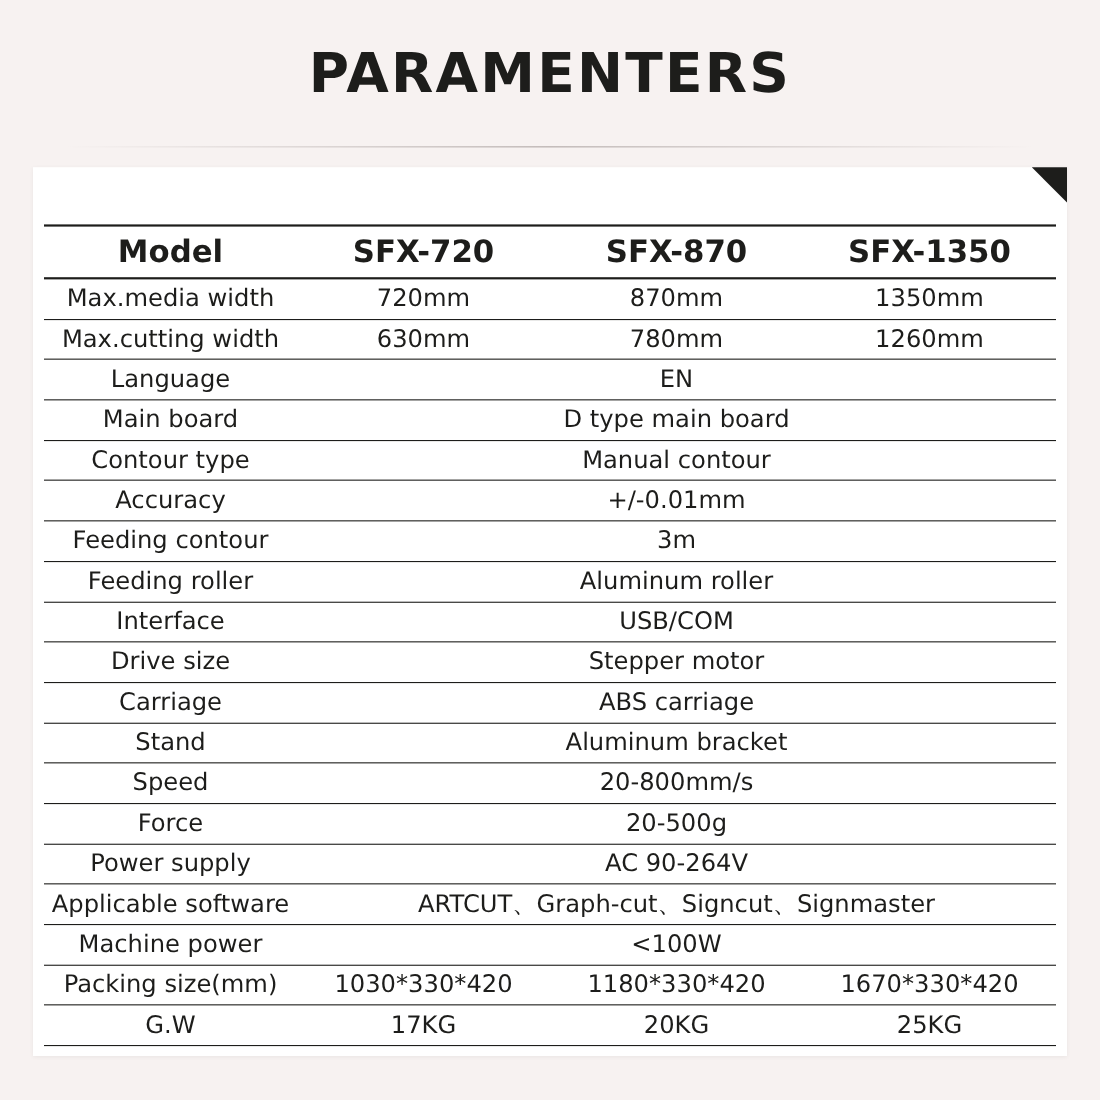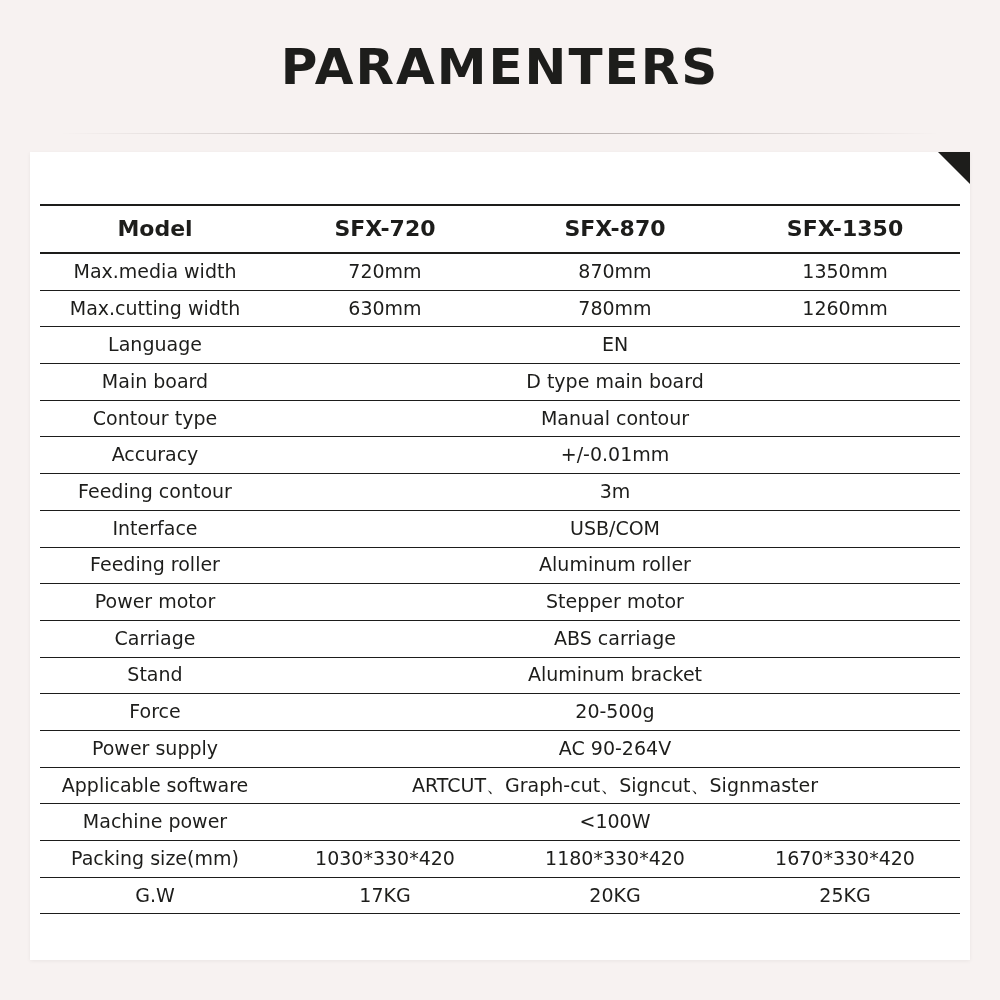--- a/index.html
+++ b/index.html
@@ -67,28 +67,28 @@
     left: 10px;
     width: 920px;
     border-collapse: collapse;
     table-layout: fixed;
   }
   table.spec td {
     border-top: 1px solid #1d1d1b;
     border-bottom: 1px solid #1d1d1b;
     padding: 0;
     height: 35.7px;
-    font-size: 19px;
+    font-size: 22px;
     color: #1d1d1b;
     text-align: center;
     vertical-align: middle;
     line-height: 1.15;
   }
   table.spec tr.header-row td {
-    font-size: 22px;
+    font-size: 28px;
     font-weight: 700;
     height: 46px;
     border-top: 2px solid #1d1d1b;
     border-bottom: 2px solid #1d1d1b;
   }
   td.label-col {
     width: 230px;
   }
   td.val {
     width: 230px;
@@ -141,38 +141,42 @@
           </tr>
           <tr>
             <td class="label-col">Accuracy</td>
             <td colspan="3">+/-0.01mm</td>
           </tr>
           <tr>
             <td class="label-col">Feeding contour</td>
             <td colspan="3">3m</td>
           </tr>
           <tr>
+            <td class="label-col">Feeding roller</td>
+            <td colspan="3">Aluminum  roller</td>
+          </tr>
+          <tr>
             <td class="label-col">Interface</td>
             <td colspan="3">USB/COM</td>
           </tr>
           <tr>
-            <td class="label-col">Feeding roller</td>
-            <td colspan="3">Aluminum  roller</td>
-          </tr>
-          <tr>
-            <td class="label-col">Power motor</td>
+            <td class="label-col">Drive size</td>
             <td colspan="3">Stepper motor</td>
           </tr>
           <tr>
             <td class="label-col">Carriage</td>
             <td colspan="3">ABS carriage</td>
           </tr>
           <tr>
             <td class="label-col">Stand</td>
             <td colspan="3">Aluminum  bracket</td>
+          </tr>
+          <tr>
+            <td class="label-col">Speed</td>
+            <td colspan="3">20-800mm/s</td>
           </tr>
           <tr>
             <td class="label-col">Force</td>
             <td colspan="3">20-500g</td>
           </tr>
           <tr>
             <td class="label-col">Power supply</td>
             <td colspan="3">AC 90-264V</td>
           </tr>
           <tr>

